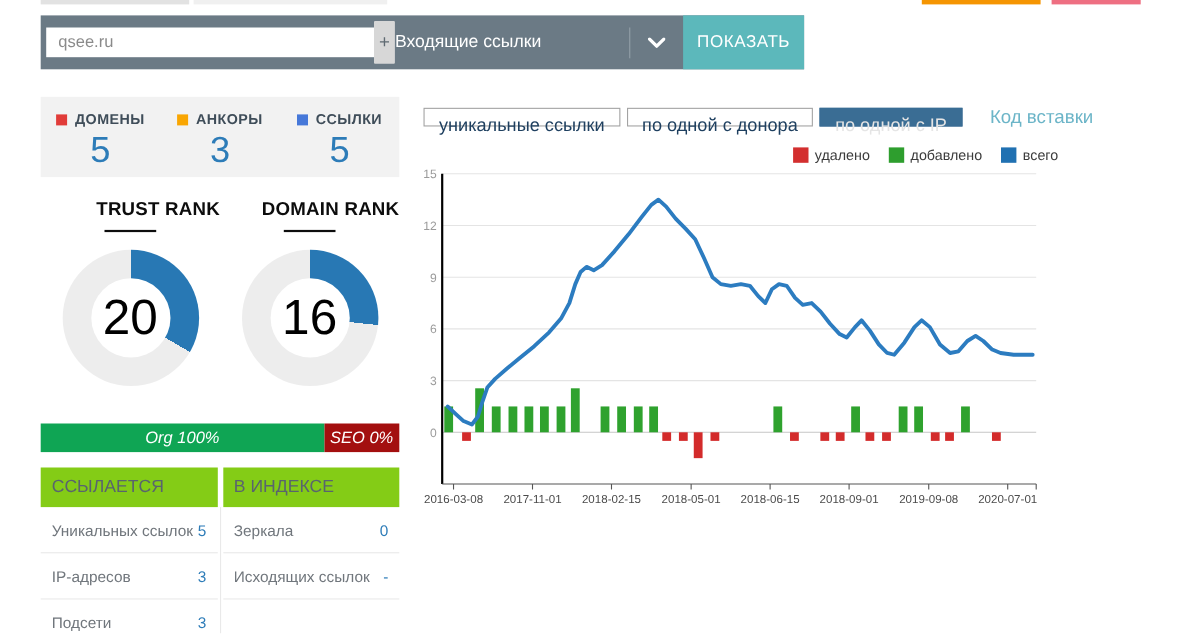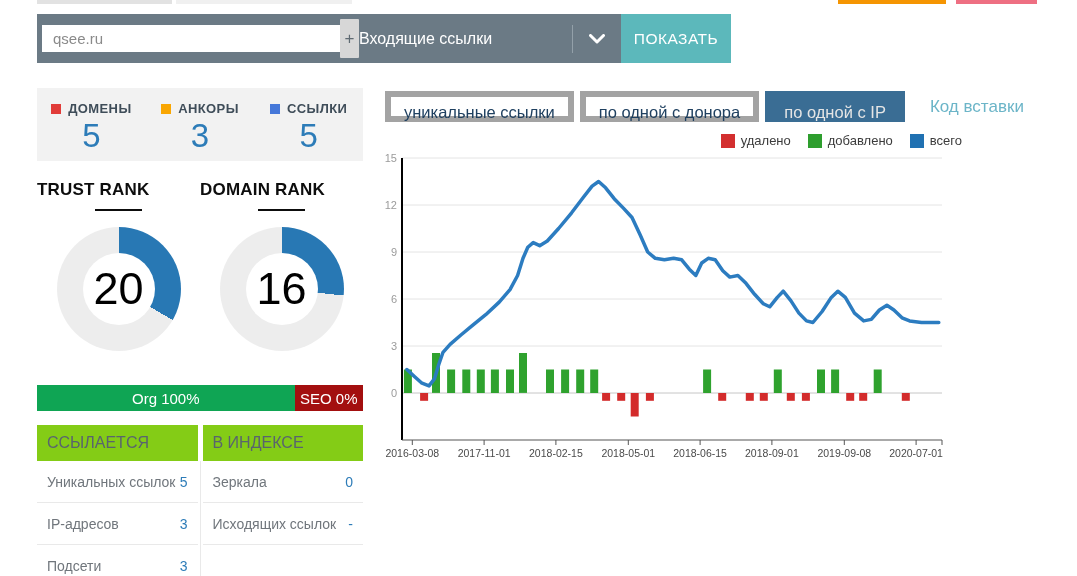--- a/index.html
+++ b/index.html
@@ -28,47 +28,47 @@
   .sidebar { position:absolute; left:37px; top:88px; width:326px; height:488px; }
   .stats { position:absolute; top:0; left:0; right:0; height:73px; background:#f2f2f2;
     display:flex; padding-top:13px; }
   .stat { flex:1; text-align:center; }
   .stat .lab { display:flex; align-items:center; justify-content:center; gap:7px;
     font-size:13px; font-weight:bold; color:#3f4d59; letter-spacing:.4px; }
   .stat .sq { width:10px; height:10px; display:inline-block; }
   .stat .val { font-size:33px; color:#2d7cb8; margin-top:1px; }
 
   .gauges { position:absolute; top:92px; left:0; right:0; display:flex; }
-  .gauge-col { flex:1; text-align:left; }
+  .gauge-col { flex:1; text-align:right; }
   .gauge-title { font-size:17px; font-weight:bold; color:#0d0d0d; letter-spacing:.2px; }
   .gauge-underline { width:47px; height:2px; background:#0d0d0d; margin:9px auto 16px; }
   .gauge-ring { width:124px; height:124px; border-radius:50%; margin:0 auto; position:relative; }
   .gauge-hole { position:absolute; left:26px; top:26px; width:72px; height:72px; border-radius:50%;
     background:#fff; display:flex; align-items:center; justify-content:center; }
   .gauge-val { font-size:45px; color:#000; }
 
-  .splitbar { position:absolute; top:297px; left:0; right:0; height:26px; display:flex; }
+  .splitbar { position:absolute; top:297px; left:0; right:0; height:26px; display:flex;font-style:italic; }
   .splitbar div { display:flex; align-items:center; justify-content:center;
     color:#fff; font-size:15px; }
 
   .side-table { position:absolute; top:337px; left:0; right:0; bottom:0; }
   .st-headers { display:flex; gap:5px; height:36px; }
   .st-headers div { flex:1; background:#84cc16; color:#59646e; font-size:16px;
     display:flex; align-items:center; padding-left:10px; }
   .st-cols { display:flex; gap:5px; position:relative; }
   .st-divider { position:absolute; left:50%; top:0; bottom:-60px; width:1px; background:#e9e9e9; }
   .st-col { flex:1; }
   .st-row { height:42px; display:flex; align-items:center; border-bottom:1px solid #e9e9e9;
     padding:1px 10px; font-size:14px; color:#70767c; }
   .st-row .v { margin-left:auto; color:#2d7cb8; text-decoration:none; }
 
   
   .tabs { position:absolute; left:385px; top:90px; height:33px; display:flex; gap:6px; align-items:center; }
-  .tab { height:31px; line-height:31px; padding:0 13px; font-size:16.5px; background:#fff;
-    border:6px solid #a3a3a3; color:#1f4060; cursor:pointer; }
+  .tab { height:17px; line-height:31px; padding:0 13px; font-size:16.5px; background:#fff;
+    border:1px solid #a3a3a3; color:#1f4060; cursor:pointer; }
   .tab.active { background:#3a6d94; border-color:#3a6d94; color:#e5e5e5; }
   .embed-link { margin-left:19px; font-size:17px; color:#6cb5c8; cursor:pointer; text-decoration:none; }
 
   .legend { position:absolute; left:385px; top:133px; width:577px; display:flex;
     justify-content:flex-end; gap:17px; align-items:center; }
   .legend .item { display:flex; align-items:center; gap:6px; font-size:13px; color:#3c3c3c; }
   .legend .sq { width:14px; height:14px; display:inline-block; }
 
   .chart-wrap { position:absolute; left:385px; top:150px; width:577px; height:315px; }
 </style>

